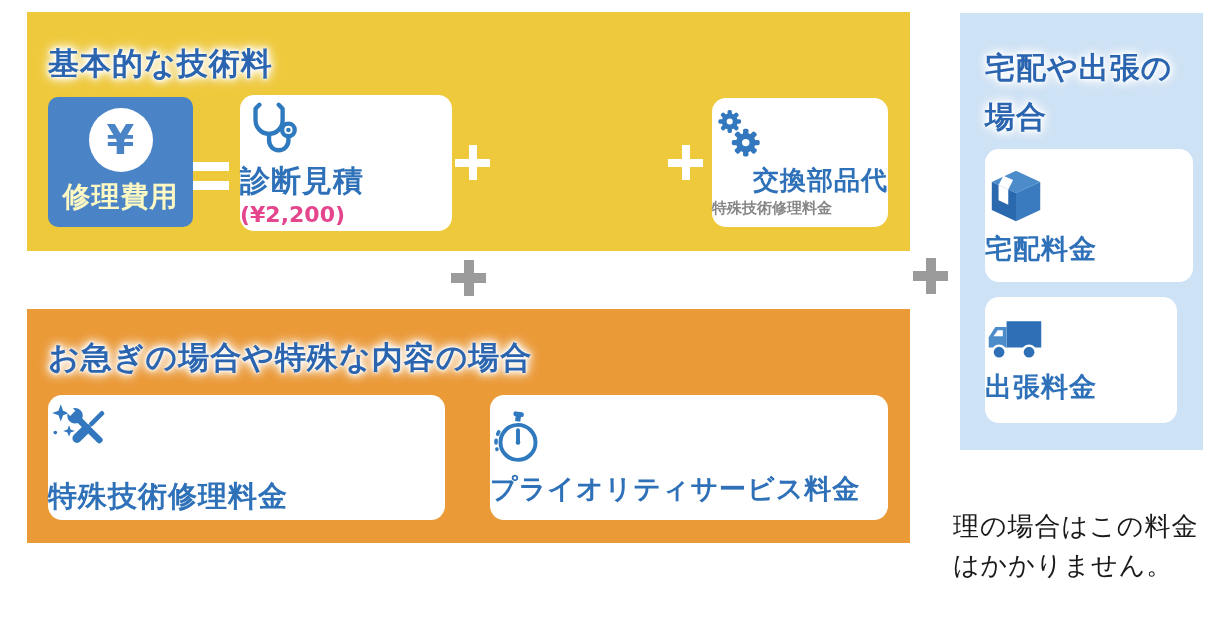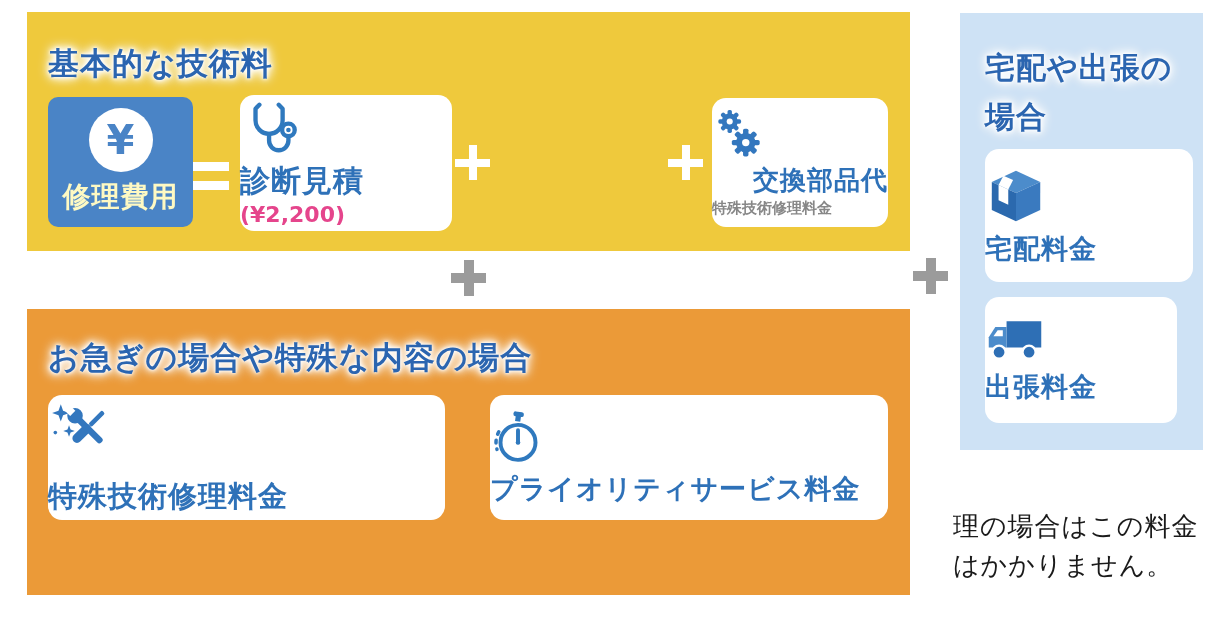--- a/index.html
+++ b/index.html
@@ -8,21 +8,21 @@
     --icon-blue:#3377BE; --price-pink:#E5458C; --plus-gray:#9B9B9B;
     --sublabel-gray:#878787; --note-black:#1A1A1A; --card-bg:#FFFFFF;
   }
   *{margin:0;padding:0;box-sizing:border-box;}
   html,body{background:#fff;}
   body{font-family:"DejaVu Sans","Liberation Sans",sans-serif;}
   .canvas{position:relative;width:1228px;height:624px;background:#fff;overflow:hidden;}
 
   .panel{position:absolute;}
   .panel-basic{left:27px;top:12px;width:883px;height:239px;background:var(--yellow-bg);}
-  .panel-rush{left:27px;top:309px;width:883px;height:286px;background:var(--orange-bg);}
+  .panel-rush{left:27px;top:309px;width:883px;height:234px;background:var(--orange-bg);}
   .panel-delivery{left:960px;top:13px;width:243px;height:437px;background:var(--light-blue-bg);}
 
   .panel-title{
     position:absolute;color:var(--title-blue);font-weight:700;
     font-size:31px;letter-spacing:1px;white-space:nowrap;
     text-shadow:0 0 3px #fff,0 0 5px #fff,0 0 8px #fff,0 0 12px #fff,0 0 14px #fff;
   }
   .panel-basic .panel-title{left:21px;top:31px;}
   .panel-rush .panel-title{left:21px;top:28px;}
   .panel-delivery .panel-title{left:25px;top:30px;white-space:normal;line-height:49px;font-size:30px;}

